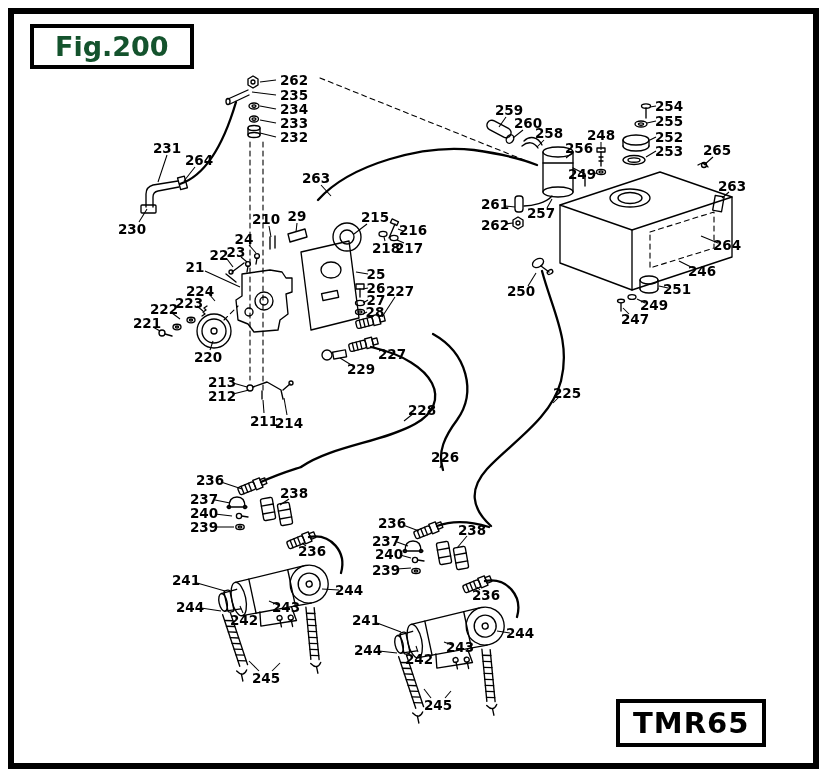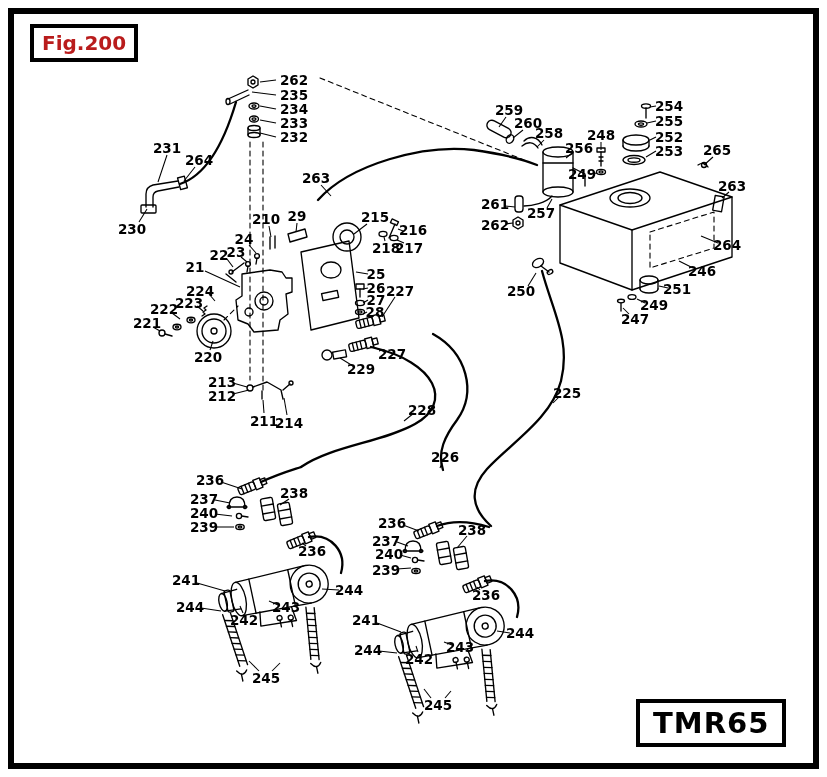--- a/index.html
+++ b/index.html
@@ -2,22 +2,22 @@
 <html><head>
 <meta charset="utf-8">
 <style>
   html,body{margin:0;padding:0;background:#ffffff;}
   #app{position:relative;width:827px;height:777px;background:#fff;
        font-family:"DejaVu Sans",sans-serif;overflow:hidden;}
   #artwork{position:absolute;left:0;top:0;}
   .frame{position:absolute;left:8px;top:8px;width:811px;height:761px;
          border:6px solid #000;box-sizing:border-box;pointer-events:none;}
   .fig-box{position:absolute;left:30px;top:24px;border:4px solid #000;
-           padding:3px 8px;font-size:20px;font-weight:bold;background:#fff;color:#b91c1c;}
-  .model-box{position:absolute;left:636px;top:699px;border:4px solid #000;
+           padding:3px 21px;font-size:27px;font-weight:bold;background:#fff;color:#14532d;}
+  .model-box{position:absolute;left:616px;top:699px;border:4px solid #000;
            padding:3px 13px;font-size:29px;font-weight:bold;background:#fff;color:#000;
            letter-spacing:1px;}
   .art{stroke:#000;fill:none;stroke-width:1.35;stroke-linecap:round;stroke-linejoin:round;}
   .dash{stroke-dasharray:5 4;stroke-width:1.1;}
   .hose2{stroke-width:2.3;fill:none;}
   #labels-layer text{text-anchor:middle;font:700 13.5px "DejaVu Sans",sans-serif;
                      fill:#000;stroke:none;}
   #labels-layer line{stroke:#000;stroke-width:1.05;}
 </style>
 </head>

